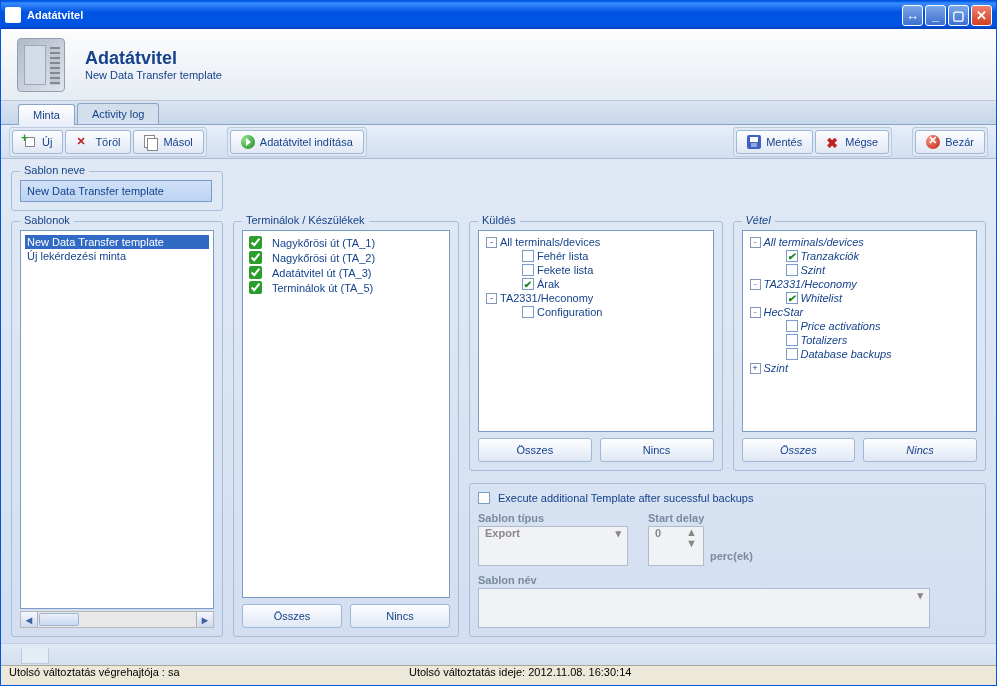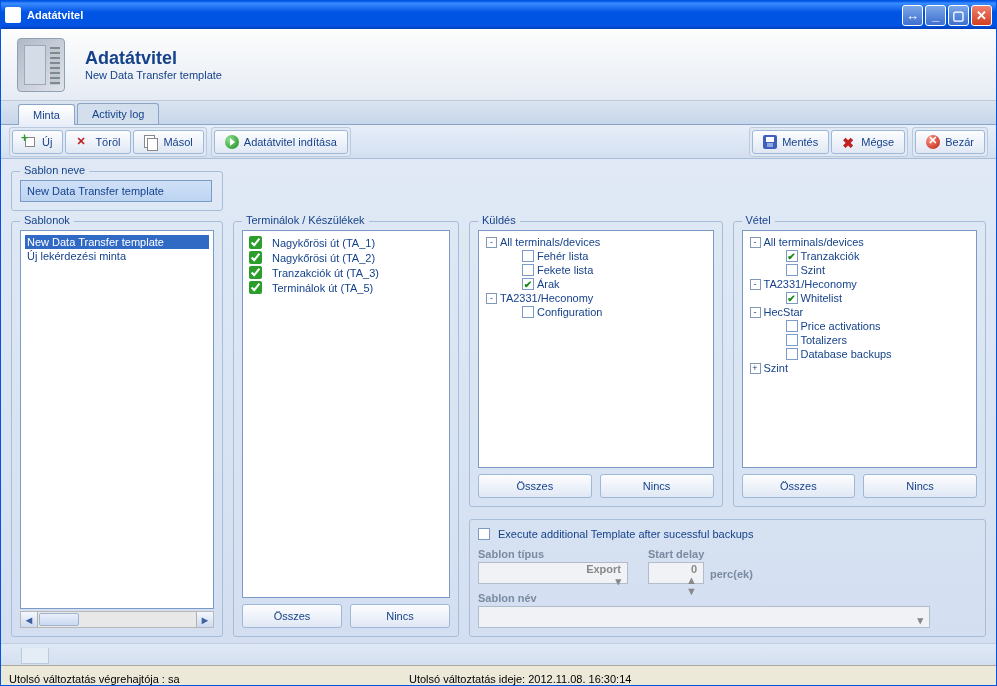--- a/index.html
+++ b/index.html
@@ -17,21 +17,21 @@
 .header-icon { width: 48px; height: 54px; background: linear-gradient(135deg, #b0b8c8, #e0e4ec); border: 1px solid #90a0b0; border-radius: 4px; margin-right: 20px; position: relative; }
 .header-icon::before { content: ""; position: absolute; left: 6px; top: 6px; right: 18px; bottom: 6px; background: #d4dce8; border: 1px solid #a0a8b8; }
 .header-icon::after { content: ""; position: absolute; right: 4px; top: 8px; width: 10px; height: 38px; background: repeating-linear-gradient(to bottom, #808890 0 2px, #c0c8d0 2px 5px); }
 .header-text h1 { margin: 0; color: #15428b; font-size: 18px; font-weight: bold; }
 .header-text .sub { color: #15428b; font-size: 11px; }
 
 .tabs { height: 24px; background: linear-gradient(to bottom, #dbe4f0, #c6d6ea); display: flex; align-items: flex-end; padding-left: 17px; border-bottom: 1px solid #8ba3c4; }
 .tab { padding: 4px 14px; border: 1px solid #8ba3c4; border-bottom: none; background: #d4dfed; color: #15428b; border-radius: 3px 3px 0 0; margin-right: 2px; cursor: pointer; }
 .tab.active { background: linear-gradient(to bottom, #fff, #e8eef8); color: #15428b; font-weight: normal; position: relative; top: 1px; }
 
-.toolbar { height: 34px; background: linear-gradient(to bottom, #e7eef9, #d3dff1); display: flex; align-items: center; padding: 0 8px; border-bottom: 1px solid #a8bdd8; gap: 4px; }
+.toolbar { height: 34px; background: linear-gradient(to bottom, #e7eef9, #d3dff1); display: flex; align-items: center; padding: 0 8px; border-bottom: 1px solid #a8bdd8; gap: 20px; }
 .btn { height: 24px; padding: 0 10px; border: 1px solid #9db8d9; border-radius: 3px; background: linear-gradient(to bottom, #fdfdff, #e0e8f4); color: #15428b; display: inline-flex; align-items: center; gap: 5px; cursor: pointer; }
 .btn-group { display: flex; gap: 2px; padding: 2px; border: 1px solid #bccadd; border-radius: 3px; background: #e0e8f4; }
 .toolbar-spacer { flex: 1; }
 
 .icon { width: 14px; height: 14px; display: inline-block; }
 .icon-new { position:relative; }
 .icon-new::before { content:""; position:absolute; inset:2px; background:#fff; border:1px solid #888; }
 .icon-new::after { content:"+"; position:absolute; left:-2px; top:-4px; color:#2a9d2a; font-weight:bold; font-size:12px; }
 .icon-delete::before { content:"✕"; color:#c02020; font-weight:bold; }
 .icon-copy { position:relative; }
@@ -50,21 +50,21 @@
 .fieldset { border: 1px solid #a8bdd8; border-radius: 3px; padding: 8px; position: relative; margin-top: 6px; }
 .fieldset-legend { position: absolute; top: -8px; left: 8px; background: linear-gradient(to bottom, #dfe8f4, #dde7f3); padding: 0 4px; color: #15428b; }
 
 .template-name { width: 192px; height: 22px; border: 1px solid #7a9ac8; background: linear-gradient(to bottom, #d0e0f8, #bcd4f2); color: #15428b; padding: 0 6px; display: flex; align-items: center; }
 
 .columns { flex: 1; display: flex; gap: 10px; min-height: 0; }
 .col { display: flex; flex-direction: column; }
 .col1 { width: 212px; }
 .col2 { width: 226px; }
 .col3 { flex: 1; }
-.col4 { flex: 1; }
+.col4 { flex: 1; font-style: italic; }
 .right-cols { flex: 1; display: flex; flex-direction: column; gap: 6px; min-height: 0; }
 .right-top { flex: 1; display: flex; gap: 10px; min-height: 0; }
 
 .listbox { flex: 1; background: #fff; border: 1px solid #7a9ac8; overflow: auto; padding: 4px; color: #15428b; }
 .list-item { padding: 1px 2px; white-space: nowrap; cursor: pointer; }
 .list-item.selected { background: #316ac5; color: #fff; }
 .fieldset.flexcol { display: flex; flex-direction: column; }
 
 .check-row { display: flex; align-items: center; gap: 10px; padding: 1px 2px; color: #15428b; }
 .check-row input { margin: 0; accent-color: #2a9d2a; }
@@ -82,30 +82,30 @@
 .hscroll { height: 17px; background: #e8e8e8; border: 1px solid #b8b8b8; display: flex; align-items: stretch; margin-top: 2px; }
 .hscroll .arrow { width: 17px; background: linear-gradient(to bottom,#f4f8ff,#cddaf0); border-right: 1px solid #b0b0b0; display:flex; align-items:center; justify-content:center; color:#4060a0; cursor:pointer; }
 .hscroll .arrow.r { border-right:none; border-left:1px solid #b0b0b0; }
 .hscroll .thumb { width: 40px; background: linear-gradient(to bottom,#eaf0fb,#c8d8f0); border:1px solid #a0b4d0; margin:1px; border-radius:2px; }
 .hscroll .track { flex:1; }
 
 .bottom-panel .form-row { display: flex; gap: 20px; margin-top: 8px; }
 .form-col { display: flex; flex-direction: column; gap: 2px; font-weight: bold; }
 .form-label { color: #7a8aa0; }
 .form-label.full { width: 100%; }
-.select, .num-input { height: 22px; border: 1px solid #b0bccc; background: #f0f2f6; color: #888; padding: 0 6px; display: flex; align-items: flex-end; flex-direction: column; }
+.select, .num-input { height: 40px; border: 1px solid #b0bccc; background: #f0f2f6; color: #888; padding: 0 6px; display: flex; align-items: flex-start; }
 .select { width: 150px; justify-content: space-between; }
 .select .arrow { color: #888; }
 .num-input { width: 56px; justify-content: space-between; }
 .spinner { display: flex; flex-direction: column; font-size: 7px; line-height: 1; color: #888; }
 .unit { color: #7a8aa0; align-self: flex-end; padding-bottom: 4px; }
 .long-select { width: 452px; }
 .exec-row { display:flex; align-items:center; gap:8px; color:#15428b; }
 
-.statusbar { height: 20px; background: #ece9d8; border-top: 1px solid #aca899; display: flex; align-items: flex-end; padding: 0 8px; color: #000; font-size: 11px; }
+.statusbar { height: 20px; background: #ece9d8; border-top: 1px solid #aca899; display: flex; align-items: flex-start; padding: 0 8px; color: #000; font-size: 11px; }
 .status-left { width: 400px; }
 .tabstrip-bottom { height: 22px; background: linear-gradient(to bottom,#e0e9f5,#d3dff1); border-top:1px solid #c0cee0; }
 .tabstrip-bottom .stub { display:inline-block; width:28px; height:16px; margin:4px 0 0 20px; border:1px solid #bccadd; border-top:none; background:#e4ecf6; }
 </style>
 </head>
 <body>
 
 <div class="window">
   <div class="titlebar">
     <span class="titlebar-icon"></span>
@@ -200,21 +200,21 @@
             <label class="check-row">
               <input type="checkbox" checked="" style="">
               <span>Nagykőrösi út (TA_1)</span>
             </label>
             <label class="check-row">
               <input type="checkbox" checked="" style="">
               <span>Nagykőrösi út (TA_2)</span>
             </label>
             <label class="check-row">
               <input type="checkbox" checked="" style="">
-              <span>Tranzakciók út (TA_3)</span>
+              <span>Adatátvitel út (TA_3)</span>
             </label>
             <label class="check-row">
               <input type="checkbox" checked="" style="">
               <span>Terminálok út (TA_5)</span>
             </label>
           </div>
         <div class="btn-row">
           <div class="btn wide-btn">Összes</div>
           <div class="btn wide-btn">Nincs</div>
         </div>

